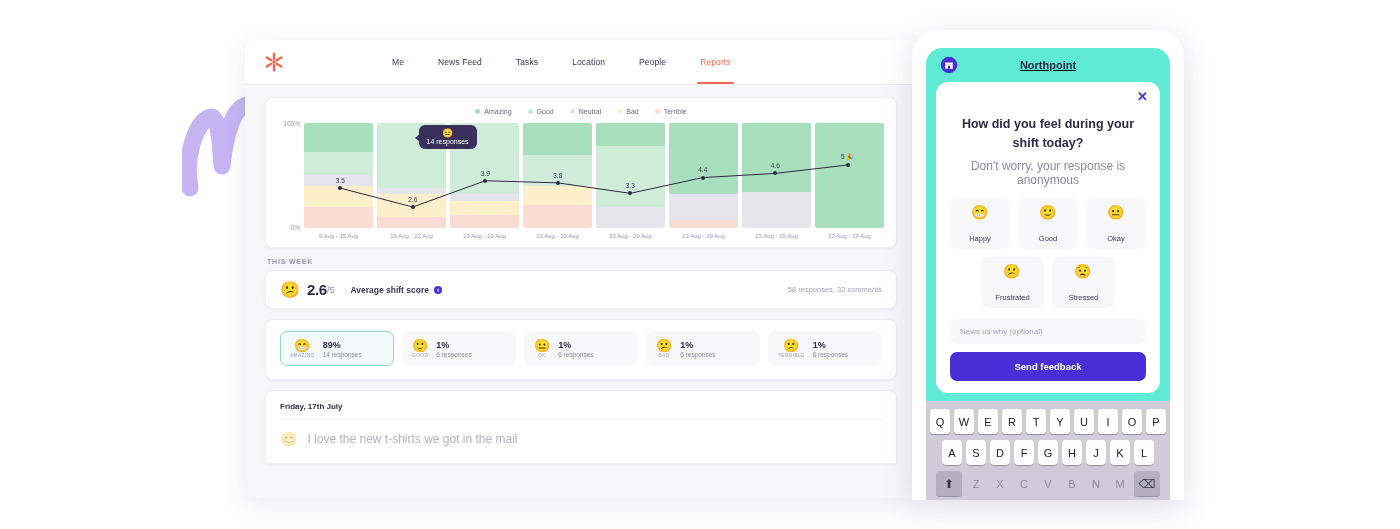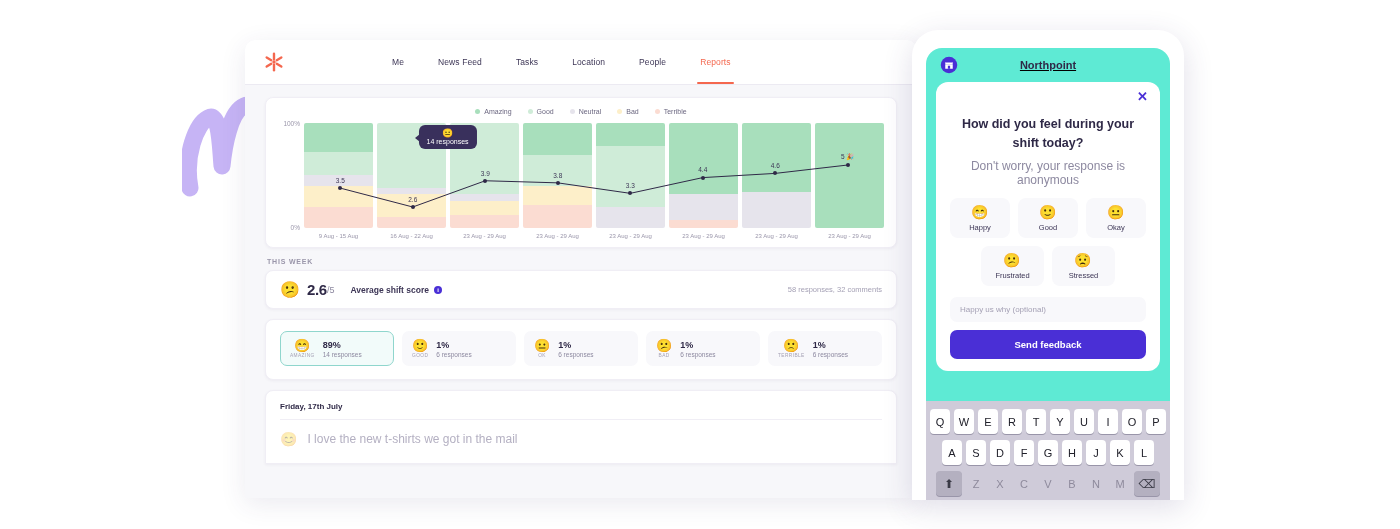--- a/index.html
+++ b/index.html
@@ -145,21 +145,21 @@
   .modal-title { text-align:center; font-size:12.5px; font-weight:bold; color:#2f2947; line-height:19px; margin-top:19px; }
   .modal-sub { text-align:center; font-size:12px; color:#8d89a0; margin-top:6px; }
 
   .mood-grid { display:flex; gap:8px; margin-top:11px; }
   .mood-row2 { display:flex; gap:8px; margin-top:8px; justify-content:center; }
   .mood {
     flex:1; background:#f8f8fb; border-radius:8px; padding:7px 4px 6px; text-align:center;
   }
   .mood.narrow { flex:0 0 63px; }
   .mood-emoji { font-size:14px; line-height:15px; display:block; }
-  .mood-label { font-size:7.5px; color:#3d3656; margin-top:3px; display:block; }
+  .mood-label { font-size:7.5px; color:#3d3656; margin-top:14px; display:block; }
 
   .tell-input {
     margin-top:11px; background:#f8f8fb; border-radius:7px; padding: 8px 10px;
     font-size:8px; color:#a5a1b5;
   }
   .send-btn {
     margin-top:8px; background:#4a2fd6; color:#fff; border-radius:7px;
     text-align:center; padding: 9px 0; font-size:9.5px; font-weight:bold;
   }
 
@@ -451,21 +451,21 @@
         <div class="mood narrow">
           <span class="mood-emoji">😕</span>
           <span class="mood-label">Frustrated</span>
         </div>
         <div class="mood narrow">
           <span class="mood-emoji">😟</span>
           <span class="mood-label">Stressed</span>
         </div>
       </div>
 
-      <div class="tell-input">Happy us why (optional)</div>
+      <div class="tell-input">News us why (optional)</div>
       <div class="send-btn">Send feedback</div>
     </div>
 
     <div class="keyboard">
       <div class="kb-row" id="kbRow1">
           <div class="key">Q</div>
           <div class="key">W</div>
           <div class="key">E</div>
           <div class="key">R</div>
           <div class="key">T</div>

